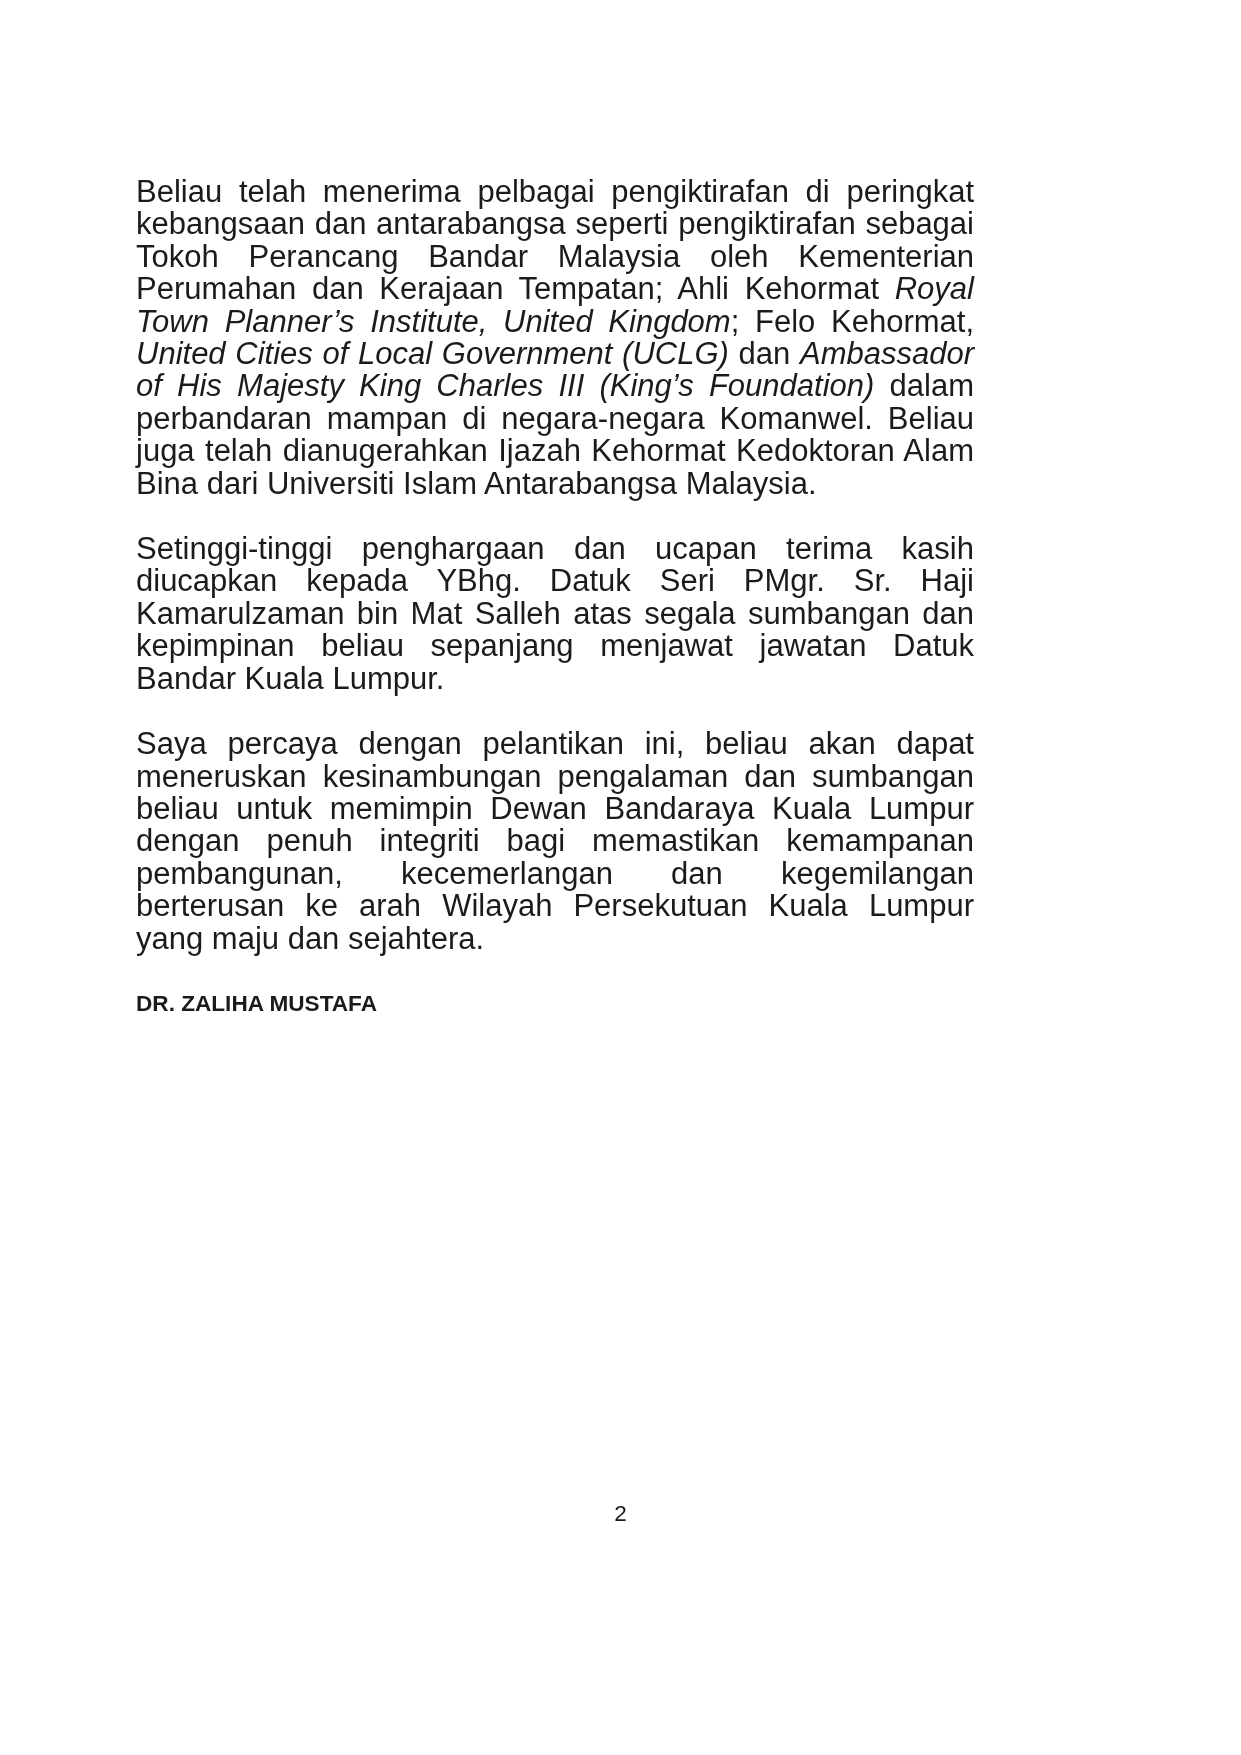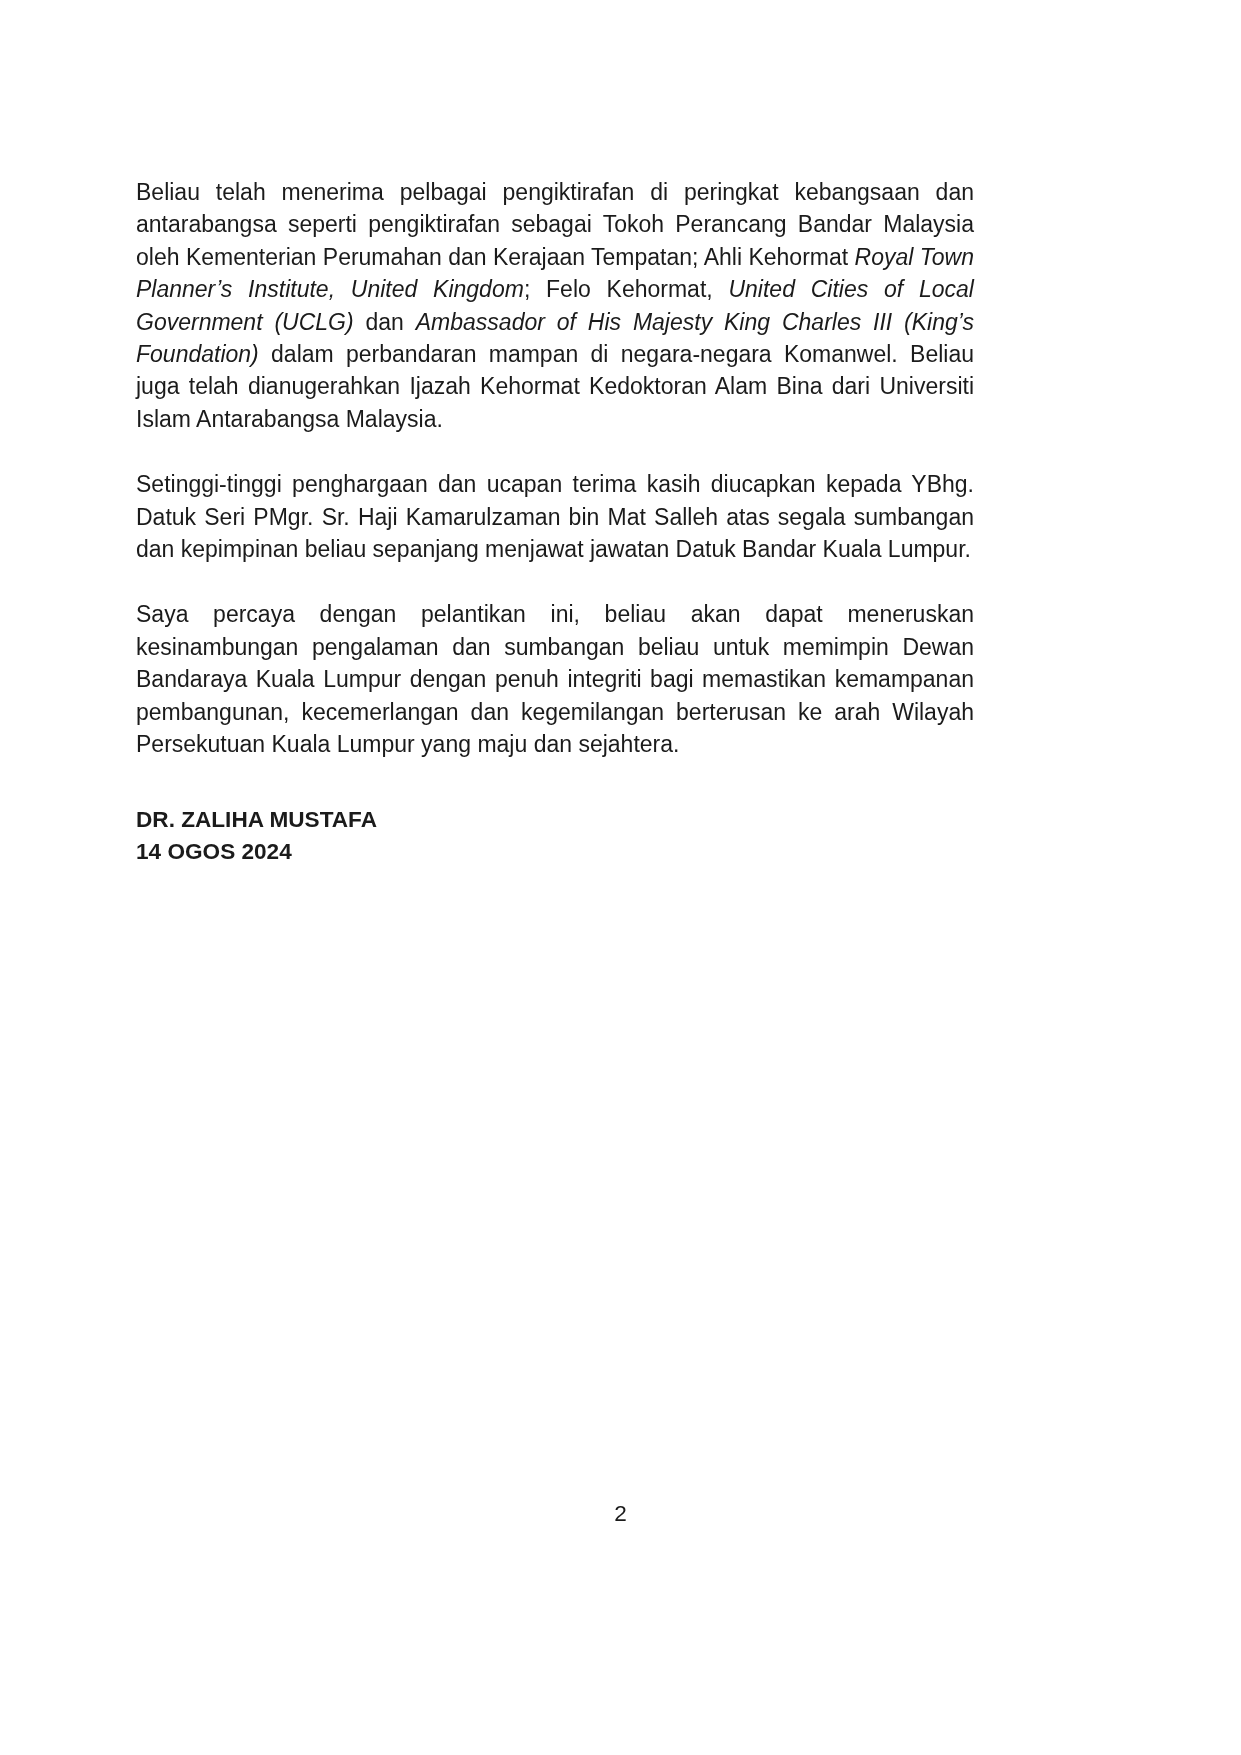--- a/index.html
+++ b/index.html
@@ -18,29 +18,29 @@
     overflow: hidden;
   }
   .content {
     position: absolute;
     left: 136px;
     top: 176px;
     width: 838px;
   }
   .para {
     margin: 0 0 33px 0;
-    font-size: 23px;
+    font-size: 31px;
     line-height: 32.4px;
     text-align: justify;
     text-justify: inter-word;
   }
   .seg { font-style: normal; }
   .seg.italic { font-style: italic; }
   .signature-block {
-    margin-top: 43px;
+    margin-top: 33px;
   }
   .signature-line {
     font-size: 22.6px;
     line-height: 32.4px;
     font-weight: bold;
     text-align: left;
   }
   .page-number {
     position: absolute;
     top: 1498px;
@@ -59,19 +59,18 @@
   <div class="content">
 
     <p class="para"><span class="seg">Beliau telah menerima pelbagai pengiktirafan di peringkat kebangsaan dan antarabangsa seperti pengiktirafan sebagai Tokoh Perancang Bandar Malaysia oleh Kementerian Perumahan dan Kerajaan Tempatan; Ahli Kehormat </span><span class="seg italic">Royal Town Planner’s Institute, United Kingdom</span><span class="seg">; Felo Kehormat, </span><span class="seg italic">United Cities of Local Government (UCLG)</span><span class="seg"> dan </span><span class="seg italic">Ambassador of His Majesty King Charles III (King’s Foundation)</span><span class="seg"> dalam perbandaran mampan di negara-negara Komanwel. Beliau juga telah dianugerahkan Ijazah Kehormat Kedoktoran Alam Bina dari Universiti Islam Antarabangsa Malaysia.</span></p>
 
     <p class="para">Setinggi-tinggi penghargaan dan ucapan terima kasih diucapkan kepada YBhg. Datuk Seri PMgr. Sr. Haji Kamarulzaman bin Mat Salleh atas segala sumbangan dan kepimpinan beliau sepanjang menjawat jawatan Datuk Bandar Kuala Lumpur.</p>
 
     <p class="para">Saya percaya dengan pelantikan ini, beliau akan dapat meneruskan kesinambungan pengalaman dan sumbangan beliau untuk memimpin Dewan Bandaraya Kuala Lumpur dengan penuh integriti bagi memastikan kemampanan pembangunan, kecemerlangan dan kegemilangan berterusan ke arah Wilayah Persekutuan Kuala Lumpur yang maju dan sejahtera.</p>
 
     <div class="signature-block">
       <div class="signature-line">DR. ZALIHA MUSTAFA</div>
-      <div class="signature-line">14 OGOS 2024</div>
     </div>
 
   </div>
 
   <div class="page-number">2</div>
 </div>
 
 </body></html>

